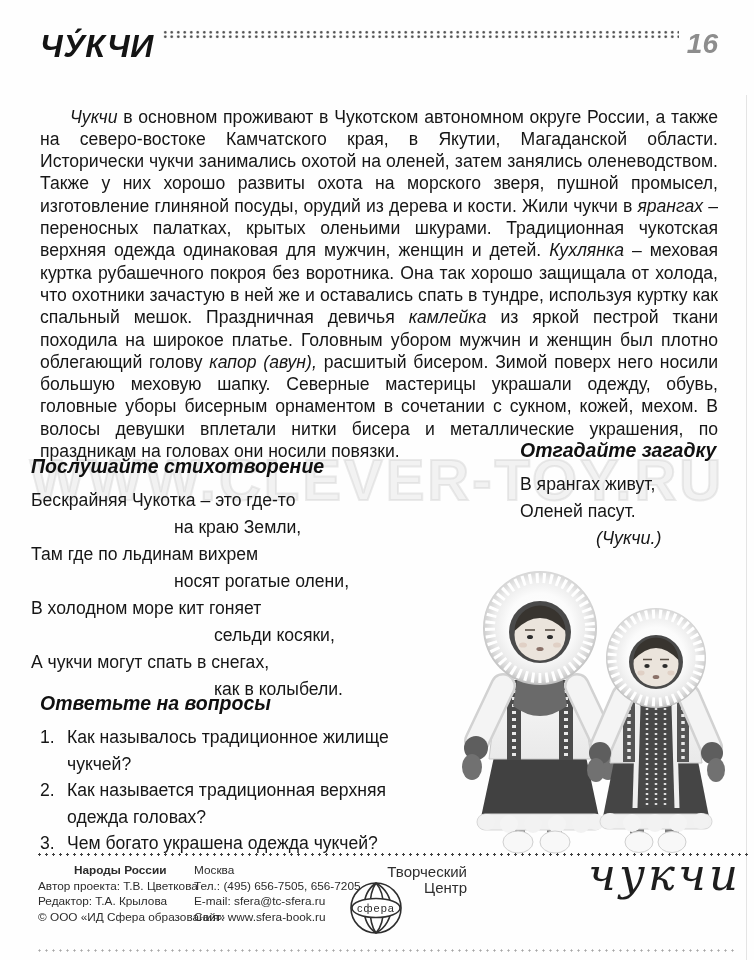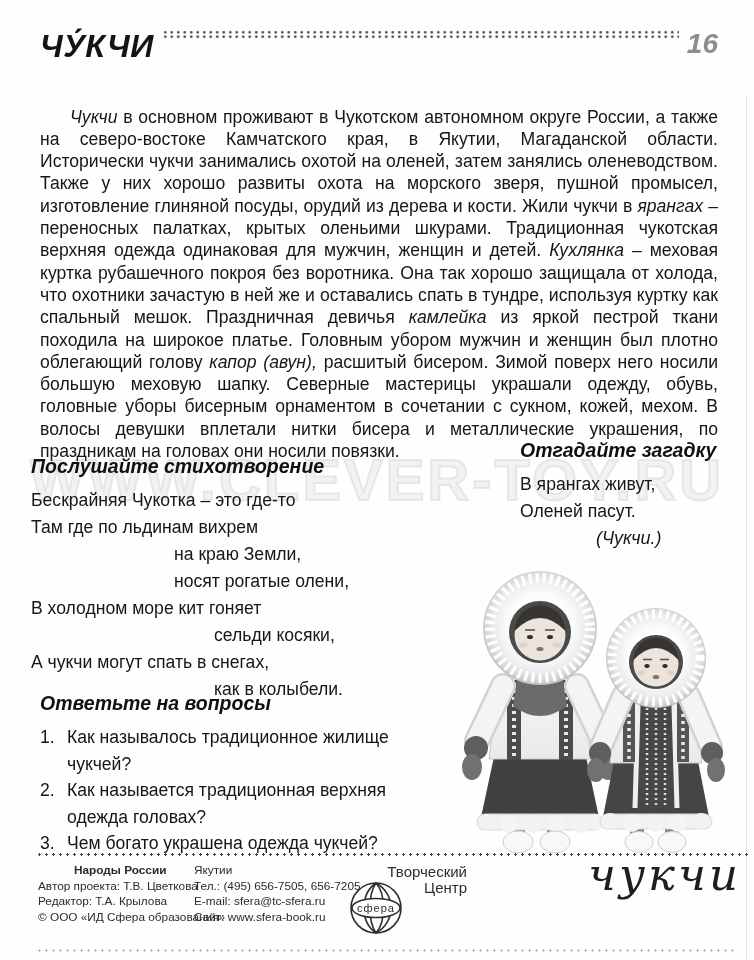--- a/index.html
+++ b/index.html
@@ -77,22 +77,22 @@
     <div class="title">ЧУ́КЧИ</div>
     <div class="leader"></div>
     <div class="pagenum">16</div>
   </div>
 
   <p class="article"><span class="it">Чукчи</span><span> в основном проживают в Чукотском автономном округе России, а также на северо-востоке Камчатского края, в Якутии, Магаданской области. Исторически чукчи занимались охотой на оленей, затем занялись оленеводством. Также у них хорошо развиты охота на морского зверя, пушной промысел, изготовление глиняной посуды, орудий из дерева и кости. Жили чукчи в </span><span class="it">ярангах</span><span> – переносных палатках, крытых оленьими шкурами. Традиционная чукотская верхняя одежда одинаковая для мужчин, женщин и детей. </span><span class="it">Кухлянка</span><span> – меховая куртка рубашечного покроя без воротника. Она так хорошо защищала от холода, что охотники зачастую в ней же и оставались спать в тундре, используя куртку как спальный мешок. Праздничная девичья </span><span class="it">камлейка</span><span> из яркой пестрой ткани походила на широкое платье. Головным убором мужчин и женщин был плотно облегающий голову </span><span class="it">капор (авун),</span><span> расшитый бисером. Зимой поверх него носили большую меховую шапку. Северные мастерицы украшали одежду, обувь, головные уборы бисерным орнаментом в сочетании с сукном, кожей, мехом. В волосы девушки вплетали нитки бисера и металлические украшения, по праздникам на головах они носили повязки.</span></p>
 
   <section class="poem">
     <h2 class="section-heading">Послушайте стихотворение</h2>
     <div class="poem-line">Бескрайняя Чукотка – это где-то</div>
+    <div class="poem-line ind-1">на краю Земли,</div>
     <div class="poem-line">Там где по льдинам вихрем</div>
-    <div class="poem-line ind-1">на краю Земли,</div>
     <div class="poem-line ind-1">носят рогатые олени,</div>
     <div class="poem-line">В холодном море кит гоняет</div>
     <div class="poem-line ind-2">сельди косяки,</div>
     <div class="poem-line">А чукчи могут спать в снегах,</div>
     <div class="poem-line ind-2">как в колыбели.</div>
   </section>
 
   <section class="riddle">
     <h2 class="section-heading">Отгадайте загадку</h2>
     <div class="riddle-line">В ярангах живут,</div>
@@ -226,21 +226,21 @@
   <footer class="footer">
     <div class="footer-sep"></div>
     <div class="footer-cols">
       <div class="fcol1">
         <div class="fbold">Народы России</div>
         <div>Автор проекта: Т.В. Цветкова</div>
         <div>Редактор: Т.А. Крылова</div>
         <div>© ООО «ИД Сфера образования»</div>
       </div>
       <div class="fcol2">
-        <div>Якутии</div>
+        <div>Москва</div>
         <div>Тел.: (495) 656-7505, 656-7205</div>
         <div>E-mail: sfera@tc-sfera.ru</div>
         <div>Сайт: www.sfera-book.ru</div>
       </div>
       <div class="flogo">
         <svg width="140" height="74" viewBox="0 0 140 74">
           <text x="131" y="15" text-anchor="end" font-family="Liberation Sans, sans-serif" font-size="15" fill="#2e2e2e">Творческий</text>
           <text x="131" y="31" text-anchor="end" font-family="Liberation Sans, sans-serif" font-size="15" fill="#2e2e2e">Центр</text>
           <g fill="none" stroke="#2e2e2e" stroke-width="1.6">
             <circle cx="40" cy="46" r="25"></circle>

